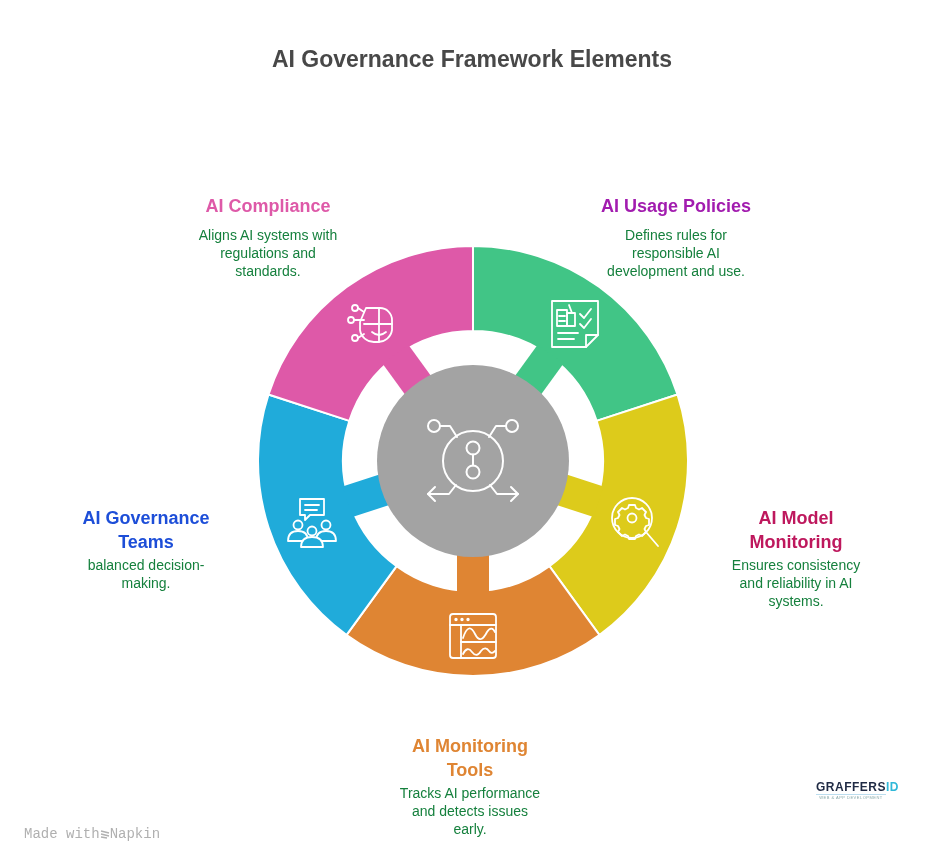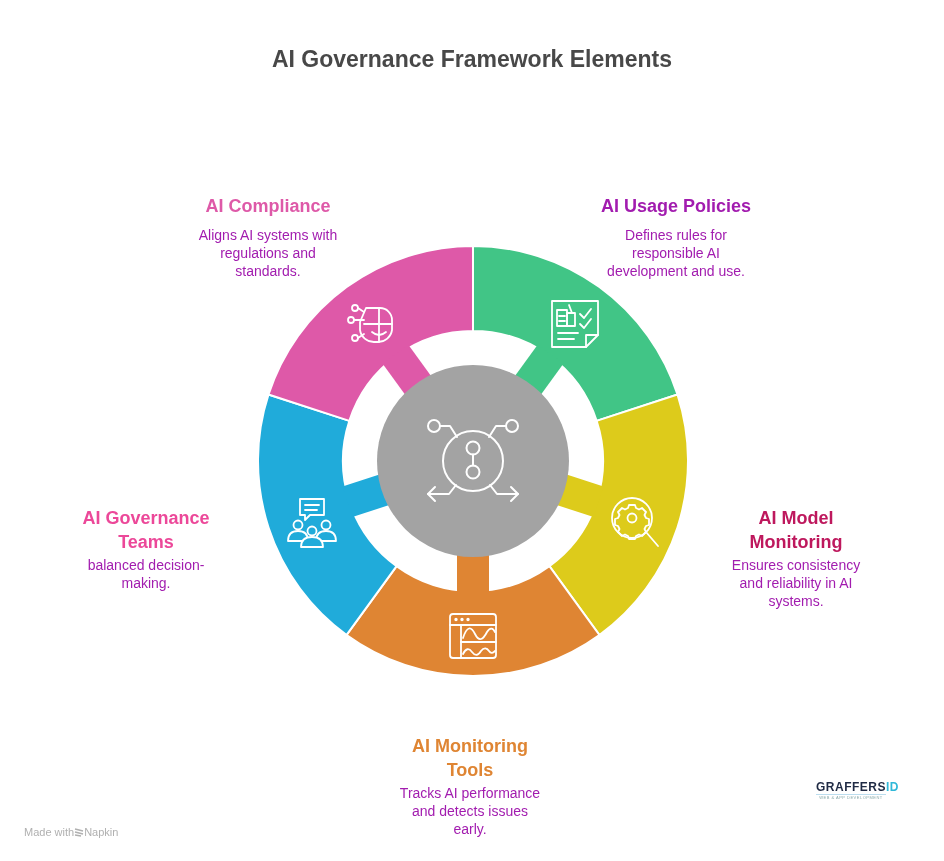--- a/index.html
+++ b/index.html
@@ -1,23 +1,23 @@
 <!DOCTYPE html>
 <html><head>
 <meta charset="utf-8">
 <style>
   html, body { margin:0; padding:0; background:#ffffff; }
   body { width:944px; height:861px; position:relative; overflow:hidden; font-family:"Liberation Sans", sans-serif; }
   .title { position:absolute; left:0; top:46px; width:944px; text-align:center; font-size:23px; font-weight:bold; color:#484848; }
   .block { position:absolute; text-align:center; }
   .block .head { font-size:18px; font-weight:bold; line-height:24px;margin-top:44px; }
-  .block .desc { font-size:14px; color:#a21caf; line-height:18px; margin-top:8px; }
+  .block .desc { font-size:14px; color:#15803d; line-height:18px; margin-top:8px; }
   .block.tight .desc { margin-top:2px; }
   svg.wheel { position:absolute; left:0; top:0; }
-  .footer { position:absolute; left:24px; top:826px; font-size:11px; color:#b0b0b0; display:flex; align-items:center; gap:0; }
+  .footer { position:absolute; left:24px; top:826px; font-size:14px; color:#b0b0b0; display:flex; align-items:center; gap:0;font-family:Liberation Mono, monospace; }
   .logo { position:absolute; left:816px; top:780px; width:80px; height:24px; }
   .logo .main { font-size:12px; font-weight:bold; letter-spacing:0.5px; color:#1f2a44; }
   .logo .main span { color:#30b8d8; }
   .logo .sub { font-size:4px; color:#8aa; letter-spacing:0.5px; margin-top:0px; border-top:1px solid #bde; width:70px; text-align:center; }
 </style>
 </head>
 <body>
 
 <div class="title">AI Governance Framework Elements</div>
 
@@ -151,21 +151,21 @@
     <div>Tools</div>
   </div>
   <div class="desc">
     <div>Tracks AI performance</div>
     <div>and detects issues</div>
     <div>early.</div>
   </div>
 </div>
 
 <div class="block tight" style="left:46px; top:462px; width:200px;">
-  <div class="head" style="color:#ec4899;">
+  <div class="head" style="color:#1d4ed8;">
     <div>AI Governance</div>
     <div>Teams</div>
   </div>
   <div class="desc">
     <div>balanced decision-</div>
     <div>making.</div>
   </div>
 </div>
 
 <div class="footer">

